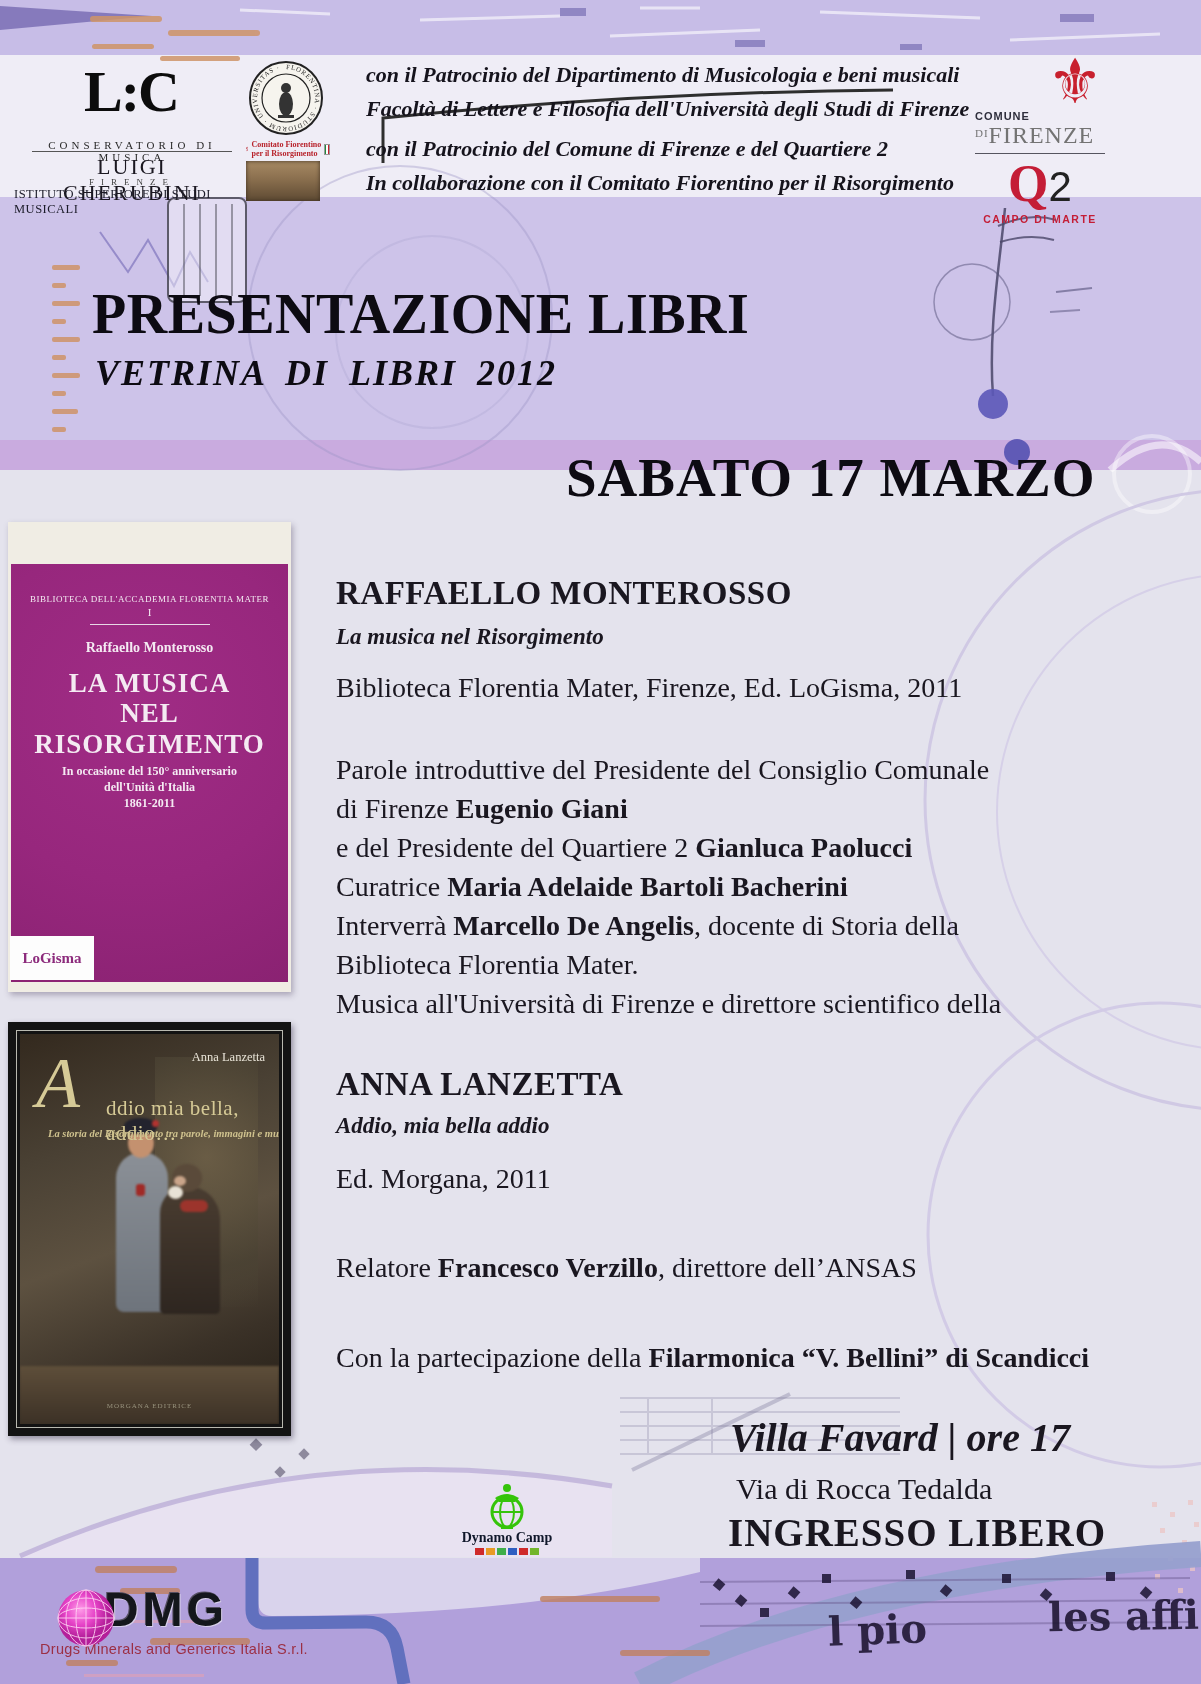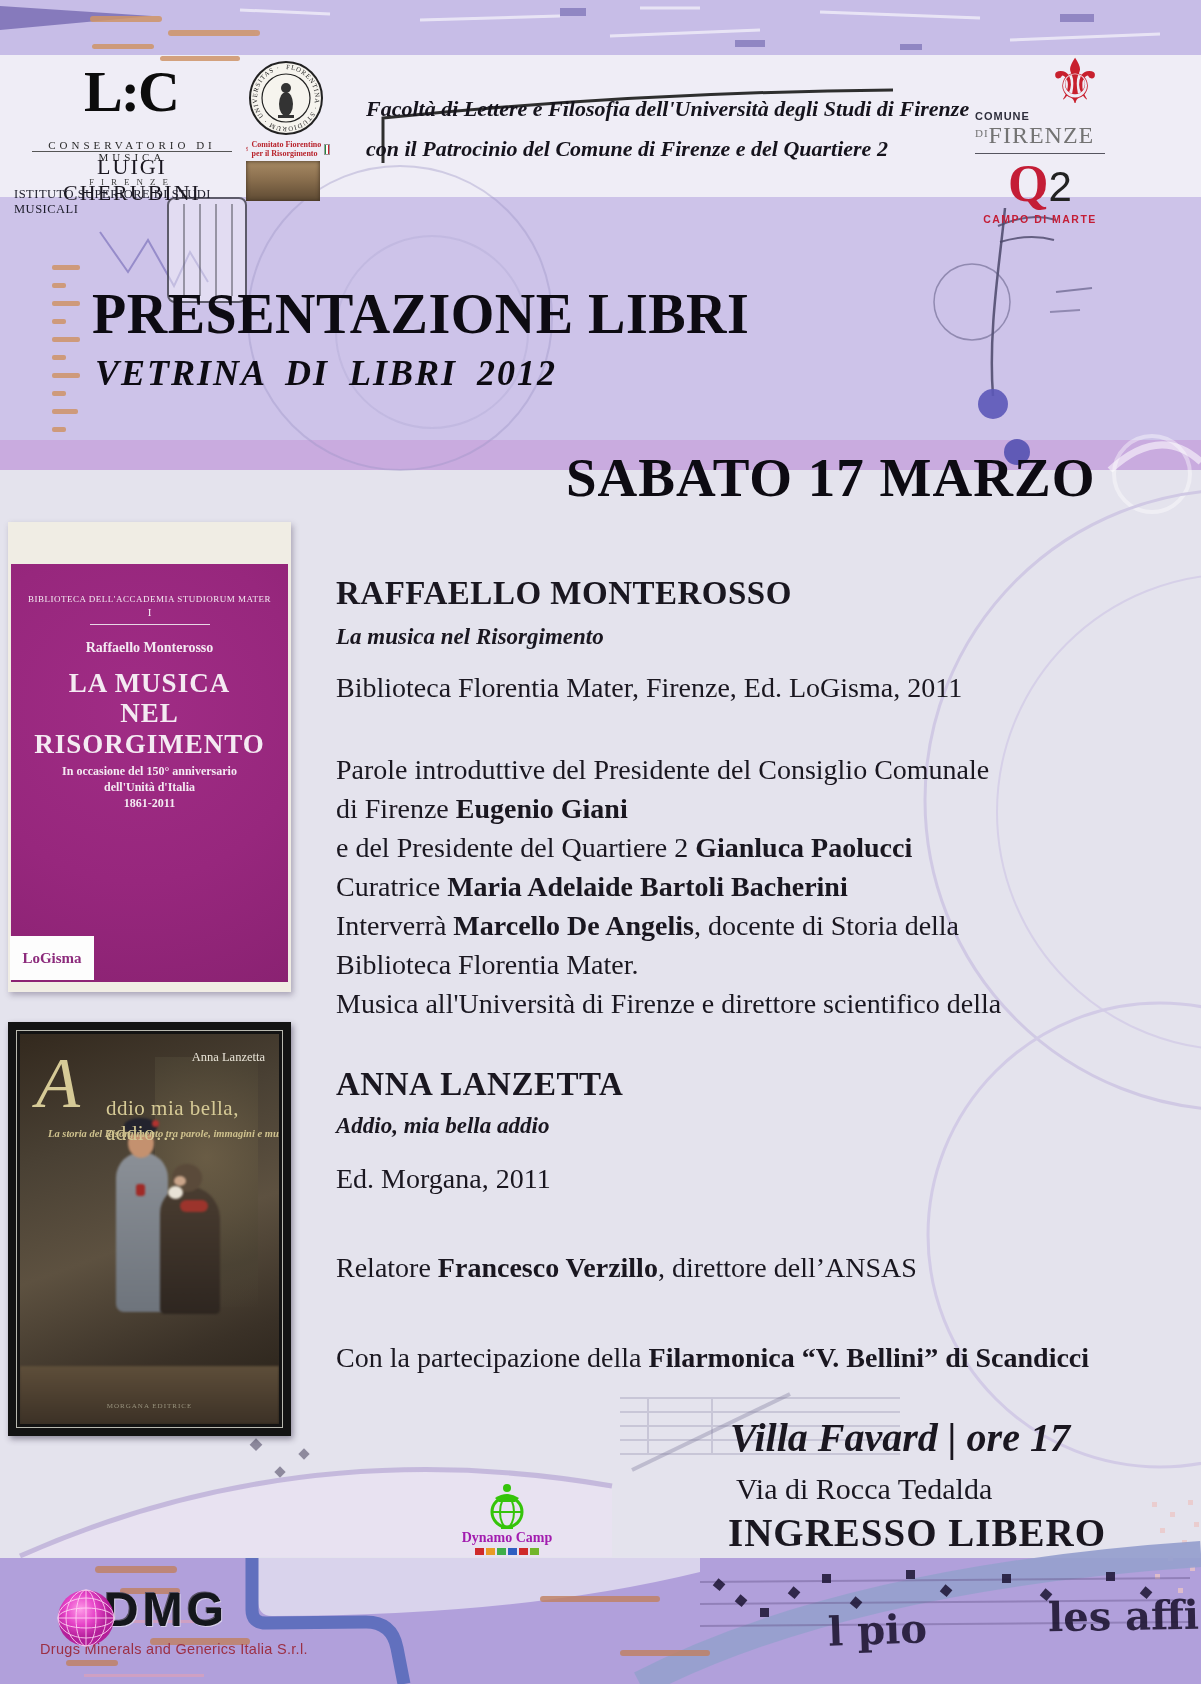--- a/index.html
+++ b/index.html
@@ -53,21 +53,21 @@
   .book2-paint{position:absolute;inset:12px;overflow:hidden;
      background:linear-gradient(160deg,#33291e 0%,#4a4134 28%,#5d5140 52%,#3a3127 78%,#231d15 100%);}
   .paint-light{position:absolute;left:52%;top:6%;width:40%;height:64%;background:radial-gradient(circle at 50% 40%,#6f6148 0%,#4a4233 70%,rgba(0,0,0,0) 100%);opacity:.8;}
   .b2-author{position:absolute;right:14px;top:16px;font-size:12.5px;color:#e9e4d8;}
   .b2-initial{position:absolute;left:16px;top:14px;font-size:72px;font-style:italic;color:#d6ca96;line-height:70px;}
   .b2-title{position:absolute;left:86px;top:62px;font-size:21px;color:#d6ca96;letter-spacing:.5px;}
   .b2-sub{position:absolute;left:28px;top:94px;font-size:10.5px;font-weight:bold;font-style:italic;color:#cfc28e;white-space:nowrap;}
   .b2-imprint{position:absolute;bottom:14px;width:100%;text-align:center;font-size:7px;letter-spacing:1px;color:#97917c;}
   .fig{position:absolute;filter:blur(1px);}
   
-  .dyn-label{font-size:14px;font-weight:bold;color:#a21caf;text-align:center;}
+  .dyn-label{font-size:14px;font-weight:bold;color:#0f172a;text-align:center;}
   .dyn-squares{display:flex;gap:2px;justify-content:center;margin-top:2px;}
   .dyn-squares span{width:9px;height:7px;display:inline-block;}
   .dmg-text{font-family:"Liberation Sans",sans-serif;font-size:48px;font-weight:bold;letter-spacing:4px;color:#14171c;text-shadow:1px 1px 0 #d6cfea,-1px -1px 0 #565062;}
   .dmg-caption{font-family:"Liberation Sans",sans-serif;font-size:14.5px;color:#9c2f44;letter-spacing:.3px;}
   .chant{font-family:"DejaVu Serif",serif;font-weight:bold;font-size:40px;color:#1c1430;opacity:.88;}
   .logisma{position:absolute;left:2px;top:414px;width:84px;height:44px;background:#fdfdfd;display:flex;align-items:center;justify-content:center;font-size:15px;font-weight:bold;color:#8c2b7c;}
 </style>
 </head>
 <body>
 
@@ -248,22 +248,24 @@
         </svg>
       <div>
         <div class="comitato-line">Comitato Fiorentino</div>
         <div class="comitato-line">per il Risorgimento</div>
       </div>
       <span class="flag"></span>
     </div>
     <div class="painting-thumb" style="margin-top:3px;"></div>
   </div>
 
+  <div class="abs patronage" style="left:366px;top:62px;">con il Patrocinio del Dipartimento di Musicologia e beni musicali</div>
   <div class="abs patronage" style="left:366px;top:96px;">Facoltà di Lettere e Filosofia dell'Università degli Studi di Firenze</div>
   <div class="abs patronage" style="left:366px;top:136px;">con il Patrocinio del Comune di Firenze e del Quartiere 2</div>
+  <div class="abs patronage" style="left:366px;top:170px;">In collaborazione con il Comitato Fiorentino per il Risorgimento</div>
 
   <div class="abs" style="left:975px;top:52px;width:200px;">
     <div class="giglio" style="text-align:center;">⚜</div>
     <div style="margin-top:-2px;">
       <div class="comune-small">COMUNE</div>
       <div class="comune-city"><span class="comune-di">DI</span><span>FIRENZE</span></div>
     </div>
     <div style="border-top:1.5px solid #55555f;width:130px;margin-top:4px;"></div>
     <div style="text-align:center;width:130px;">
       <span class="q2-q">Q</span><span class="q2-two">2</span>
@@ -271,21 +273,21 @@
     </div>
   </div>
 
   <div class="abs main-title" style="left:92px;top:282px;">PRESENTAZIONE LIBRI</div>
   <div class="abs sub-title" style="left:95px;top:352px;">VETRINA DI LIBRI 2012</div>
 
   <div class="abs date-heading" style="left:566px;top:446px;">SABATO 17 MARZO</div>
 
   <div class="abs book1">
     <div class="book1-cover">
-      <div class="b1t" style="top:30px;font-size:9px;letter-spacing:.5px;">BIBLIOTECA DELL'ACCADEMIA STUDIORUM MATER</div>
+      <div class="b1t" style="top:30px;font-size:9px;letter-spacing:.5px;">BIBLIOTECA DELL'ACCADEMIA FLORENTIA MATER</div>
       <div class="b1t" style="top:42px;font-size:11px;">I</div>
       <div style="position:absolute;top:60px;left:79px;width:120px;border-top:1px solid #e8d8e6;"></div>
       <div class="b1t" style="top:76px;font-size:14px;font-weight:bold;">Raffaello Monterosso</div>
       <div class="b1t" style="top:104px;font-size:27px;font-weight:bold;letter-spacing:1px;">LA MUSICA</div>
       <div class="b1t" style="top:134px;font-size:27px;font-weight:bold;letter-spacing:1px;">NEL RISORGIMENTO</div>
       <div class="b1t" style="top:200px;font-size:12px;font-weight:bold;">In occasione del 150° anniversario</div>
       <div class="b1t" style="top:216px;font-size:12px;font-weight:bold;">dell'Unità d'Italia</div>
       <div class="b1t" style="top:232px;font-size:12px;font-weight:bold;">1861-2011</div>
     </div>
     <div class="logisma">LoGisma</div>

